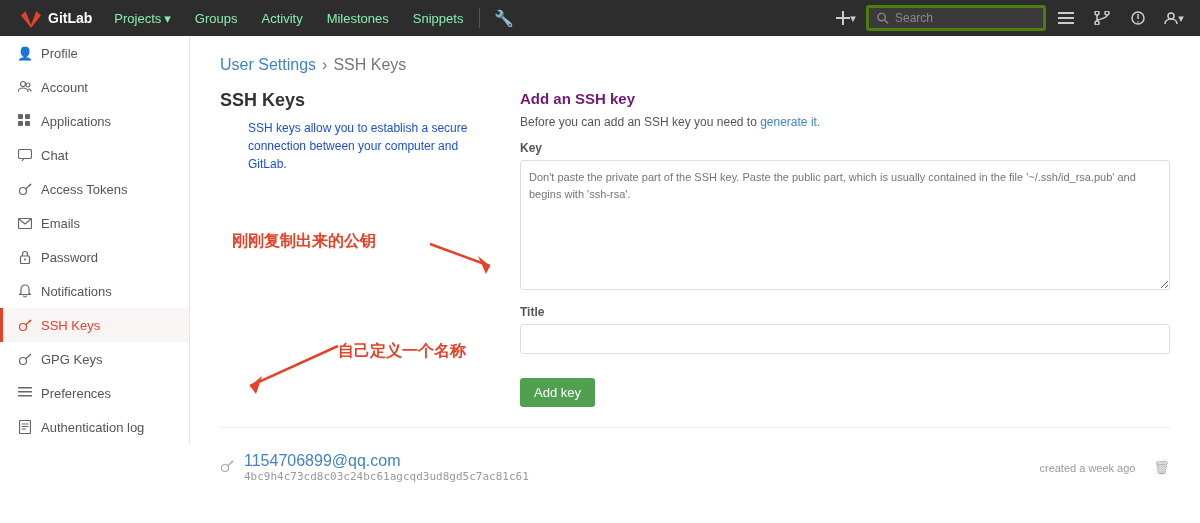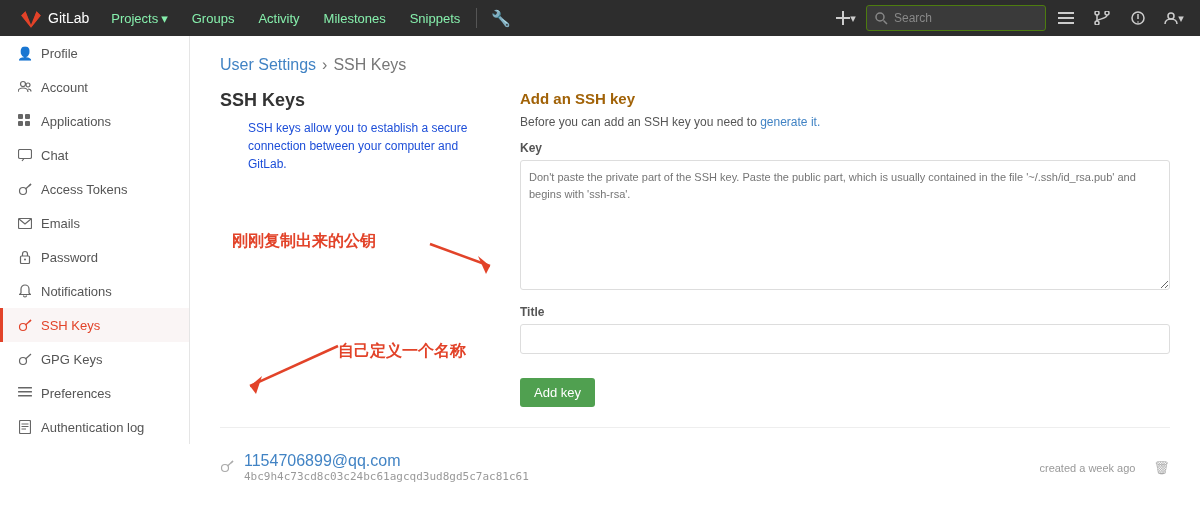--- a/index.html
+++ b/index.html
@@ -13,21 +13,21 @@
       align-items: center;
       padding: 0 10px;
       gap: 0;
       position: relative;
     }
     .nav-brand {
       display: flex;
       align-items: center;
       gap: 6px;
       color: #fff;
-      font-weight: normal;
+      font-weight: bold;
       font-size: 14px;
       padding: 0 10px;
       cursor: pointer;
     }
     .nav-brand-icon {
       width: 22px; height: 22px;
     }
     .nav-link {
       color: #86efac;
       padding: 0 12px;
@@ -56,21 +56,21 @@
     .nav-icon-btn {
       color: #ccc;
       width: 32px; height: 32px;
       display: flex; align-items: center; justify-content: center;
       cursor: pointer;
       border-radius: 3px;
       font-size: 14px;
     }
     .nav-search {
       background: #3a3a3a;
-      border: 1px solid #4d7c0f;
+      border: 3px solid #4d7c0f;
       border-radius: 3px;
       height: 26px;
       display: flex;
       align-items: center;
       padding: 0 8px;
       gap: 6px;
       width: 180px;
     }
     .nav-search input {
       background: transparent;
@@ -160,21 +160,21 @@
       margin-left: 28px;
     }
 
     
     .add-ssh-section {
       flex: 1;
     }
     .add-ssh-title {
       font-size: 15px;
       font-weight: 600;
-      color: #a16207;
+      color: #701a75;
       margin-bottom: 8px;
     }
     .add-ssh-subtitle {
       font-size: 12px;
       color: #555;
       margin-bottom: 12px;
     }
     .add-ssh-subtitle a { color: #4183c4; }
     .form-label {
       font-size: 12px;

